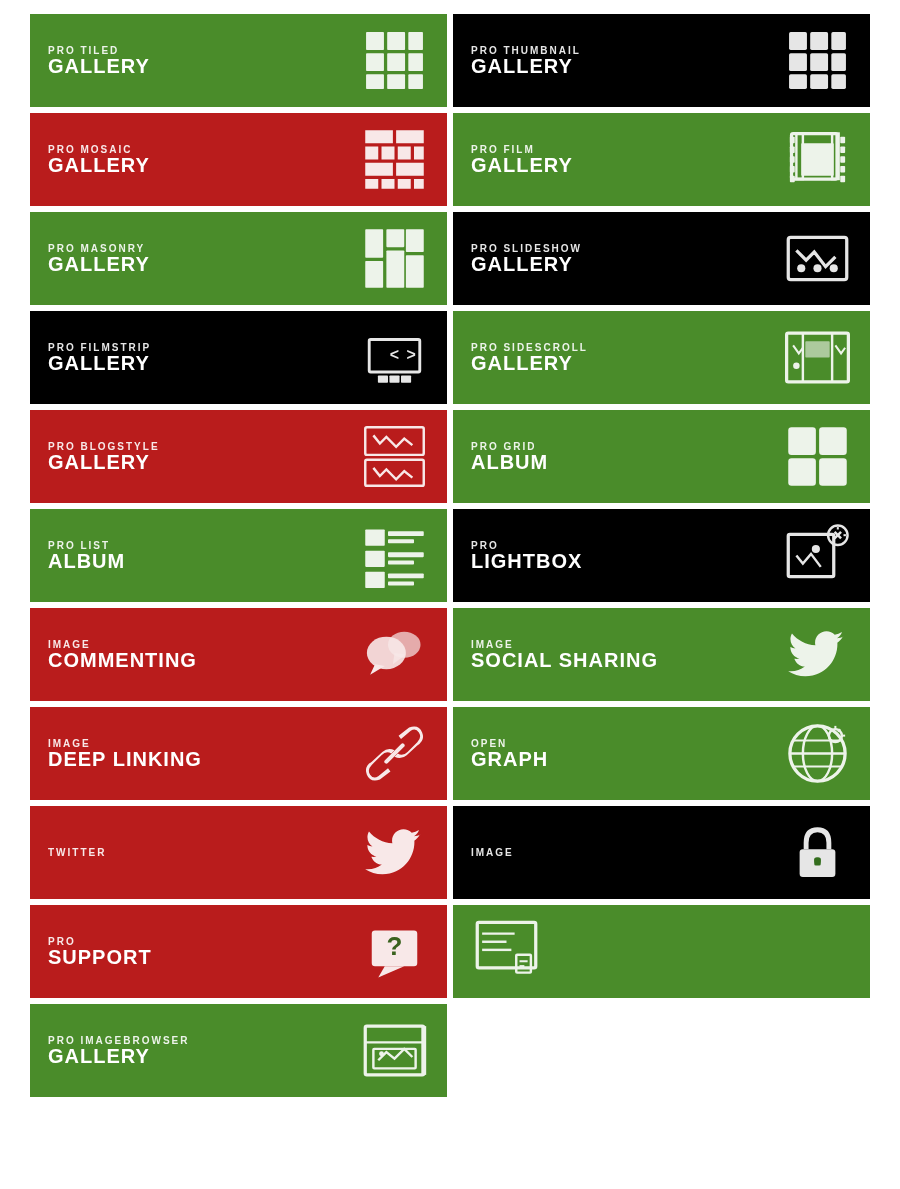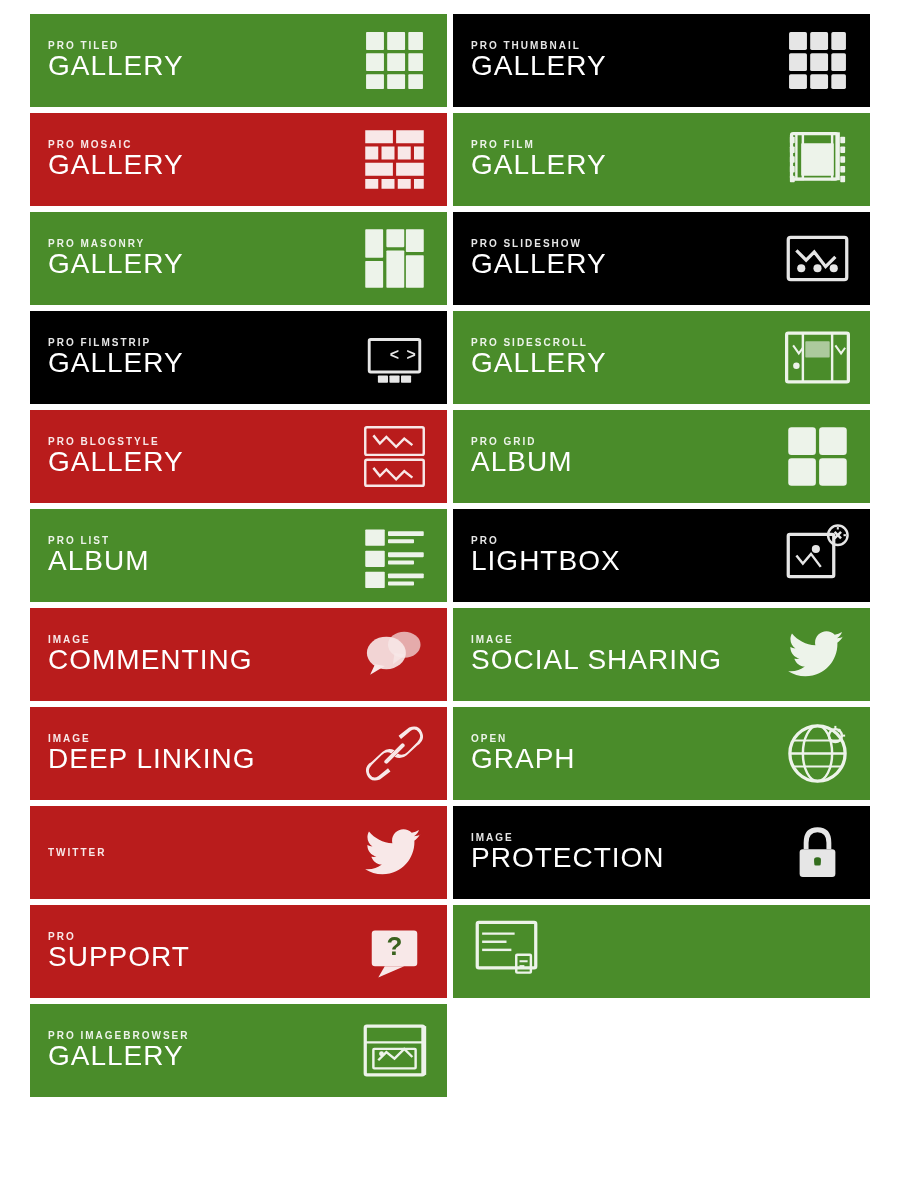--- a/index.html
+++ b/index.html
@@ -40,22 +40,22 @@
     }
     .card-text .sub {
       font-size: 10px;
       font-weight: 700;
       letter-spacing: 2px;
       text-transform: uppercase;
       opacity: 0.9;
       display: block;
     }
     .card-text .main {
-      font-size: 28px;
-      font-weight: 400;
+      font-size: 20px;
+      font-weight: 700;
       text-transform: uppercase;
       letter-spacing: 1px;
       line-height: 1.05;
       display: block;
     }
     .card-icon {
       color: #fff;
       font-size: 52px;
       opacity: 0.9;
       display: flex;
@@ -359,21 +359,20 @@
     </div>
     <div class="card-icon icon-svg">
         <svg viewBox="0 0 80 80">
           <path d="M72 18c-2.5 1.1-5.2 1.8-8 2.1 2.9-1.7 5.1-4.5 6.1-7.7-2.7 1.6-5.7 2.7-8.9 3.4-2.5-2.7-6.2-4.4-10.2-4.4-7.7 0-14 6.3-14 14 0 1.1 0.1 2.2 0.4 3.2-11.6-0.6-21.9-6.2-28.8-14.6-1.2 2.1-1.9 4.5-1.9 7 0 4.9 2.5 9.2 6.2 11.7-2.3-0.1-4.5-0.7-6.3-1.8v0.2c0 6.8 4.8 12.5 11.2 13.8-1.2 0.3-2.4 0.5-3.7 0.5-0.9 0-1.8-0.1-2.6-0.2 1.8 5.5 6.9 9.5 12.9 9.6-4.7 3.7-10.7 5.9-17.2 5.9-1.1 0-2.2-0.1-3.3-0.2 6.1 3.9 13.4 6.2 21.2 6.2 25.5 0 39.4-21.1 39.4-39.4 0-0.6 0-1.2-0.1-1.8 2.7-2 5-4.4 6.8-7.3z"></path>
         </svg>
       </div>
   </div>
     <div class="card bg-light-green">
     <div class="card-text">
       <span class="sub">IMAGE</span>
-      <span class="main">PROTECTION</span>
     </div>
     <div class="card-icon icon-svg">
         <svg viewBox="0 0 80 80">
           <rect x="18" y="36" width="44" height="34" rx="4" fill="white"></rect>
           <path d="M26 36 V28 Q26 12 40 12 Q54 12 54 28 V36" fill="none" stroke="white" stroke-width="6"></path>
           <rect x="36" y="46" width="8" height="10" rx="2" fill="#3a7a22"></rect>
           <circle cx="40" cy="50" r="4" fill="#3a7a22"></circle>
         </svg>
       </div>
   </div>

